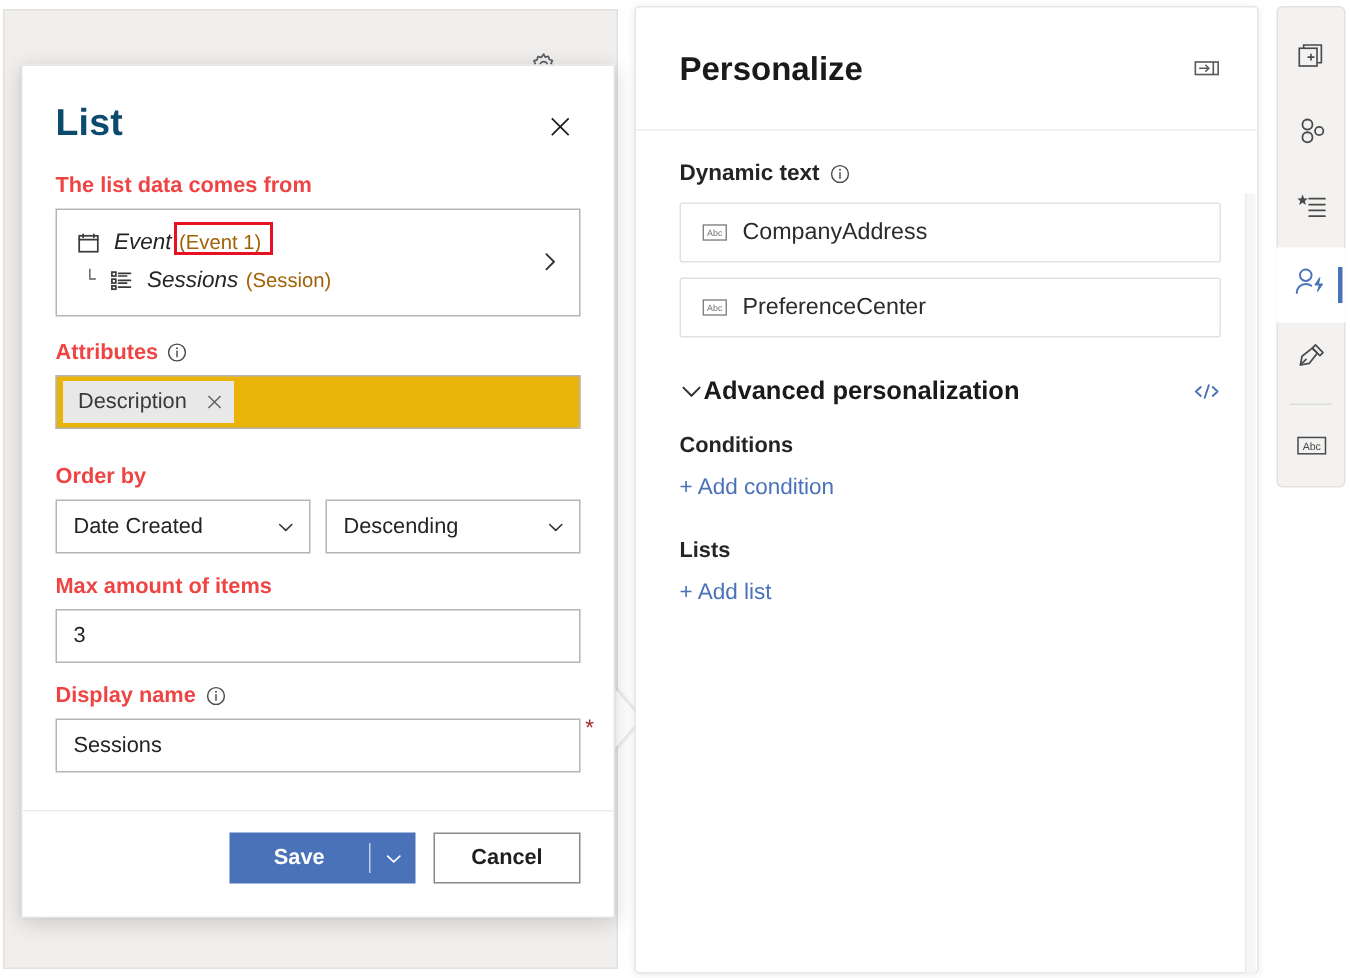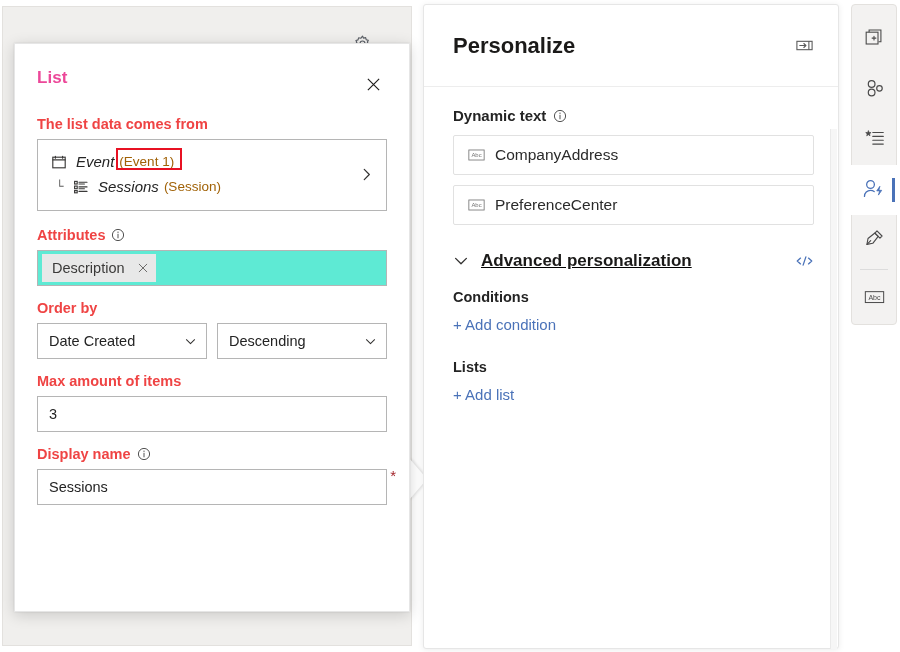--- a/index.html
+++ b/index.html
@@ -51,23 +51,23 @@
     border-bottom: 21px solid transparent;
     border-left: 18px solid #ffffff;
     filter: drop-shadow(2px 0 1px rgba(0,0,0,0.10));
   }
 
   .dlg-header {
     padding: 24px 22px 6px 22px;
     display: flex; align-items: flex-start; justify-content: space-between;
   }
   .dlg-title {
-    font-size: 17px;
+    font-size: 25px;
     font-weight: 600;
-    color: #ec4899;
+    color: #0c4a6e;
     letter-spacing: .1px;
   }
   .dlg-close {
     width: 28px; height: 28px;
     display: flex; align-items: center; justify-content: center;
     color: #201f1e;
     cursor: pointer;
     margin-top: 2px;
   }
 
@@ -125,25 +125,25 @@
     position: absolute;
     left: 78px; top: 8px;
     width: 66px; height: 22px;
     border: 2px solid #e81123;
     pointer-events: none;
   }
 
   
   .attr-field {
     border: 1px solid #b5b5b5;
-    background: #5eead4;
+    background: #eab308;
     height: 36px;
     display: flex; align-items: center;
     padding: 0 4px;
-    margin-bottom: 14px;
+    margin-bottom: 24px;
   }
   .chip {
     background: #e8e8e8;
     height: 28px;
     display: inline-flex; align-items: center;
     padding: 0 7px 0 10px;
     gap: 12px;
     font-size: 14.5px; color: #3b3a39;
   }
   .chip-x { color: #605e5c; display: flex; align-items: center; cursor: pointer; }
@@ -244,21 +244,21 @@
     color: #2b2b2b;
     background: #fff;
     cursor: pointer;
   }
   .abc-ico { color: #767676; display: flex; align-items: center; }
 
   .adv-head {
     display: flex; align-items: center; justify-content: space-between;
     margin-top: 26px; margin-bottom: 18px;
   }
-  .adv-left { display: flex; align-items: center; gap: 12px; text-decoration: underline; }
+  .adv-left { display: flex; align-items: center; gap: 0; }
   .adv-chev { color: #323130; display: flex; align-items: center; cursor: pointer; }
   .adv-title { font-size: 17px; font-weight: 600; color: #1b1a19; }
   .code-ico { color: #4a72b8; display: flex; align-items: center; cursor: pointer; }
 
   .sub-head { font-size: 14.5px; font-weight: 700; color: #242424; margin-bottom: 11px; }
   .add-link {
     font-size: 15px; color: #4a72b8;
     margin-bottom: 26px; cursor: pointer; display: inline-block;
   }
 
@@ -427,20 +427,34 @@
       </div>
       <div class="req-wrap">
         <div class="text-input">
           <span>Sessions</span>
         </div>
         <span class="req-star">*</span>
       </div>
 
     </div>
 
+    <div class="dlg-footer">
+      <div class="btn-split">
+        <span class="lbl">Save</span>
+        <span class="divider"></span>
+        <span class="caret">
+          <svg width="13" height="13" viewBox="0 0 16 16" fill="none" stroke="currentColor" stroke-width="1.4">
+            <path d="M3 5.8L8 10.6l5-4.8" stroke-linecap="round" stroke-linejoin="round"></path>
+          </svg>
+        </span>
+      </div>
+      <div class="btn-secondary">
+        <span>Cancel</span>
+      </div>
+    </div>
 
   </div>
 
   <div class="personalize">
     <div class="pz-header">
       <div class="pz-title">Personalize</div>
       <div class="pz-collapse">
         <svg width="19" height="19" viewBox="0 0 20 20" fill="none" stroke="currentColor" stroke-width="1.15">
           <rect x="2" y="5.6" width="16" height="8.8"></rect>
           <path d="M14.6 5.6v8.8"></path>

